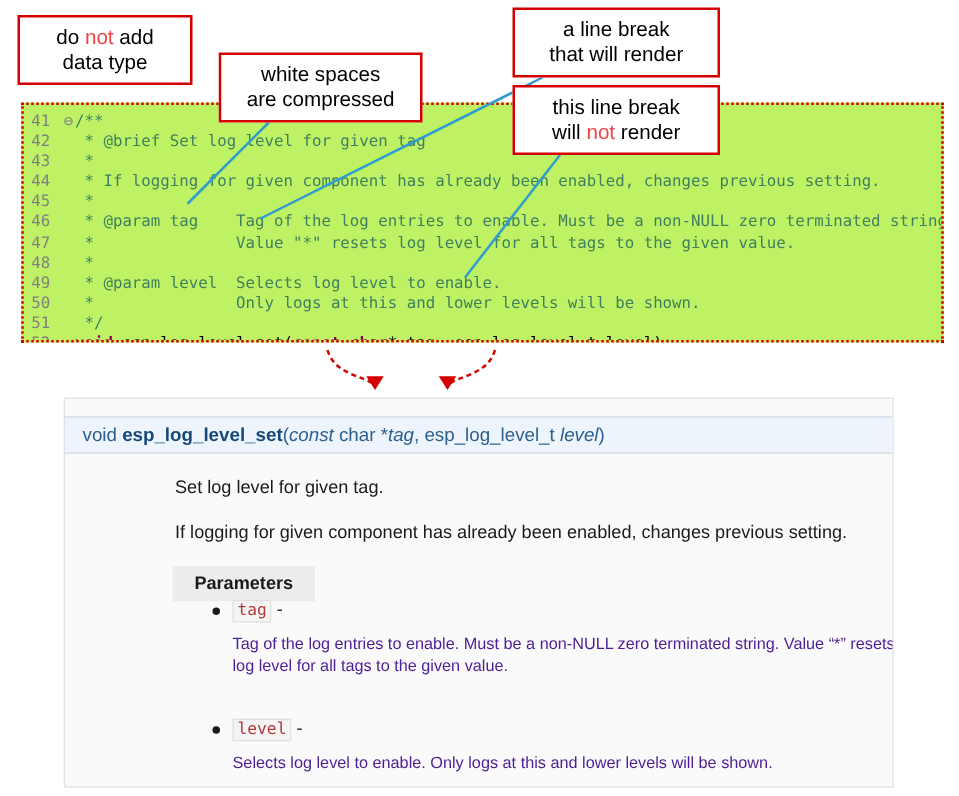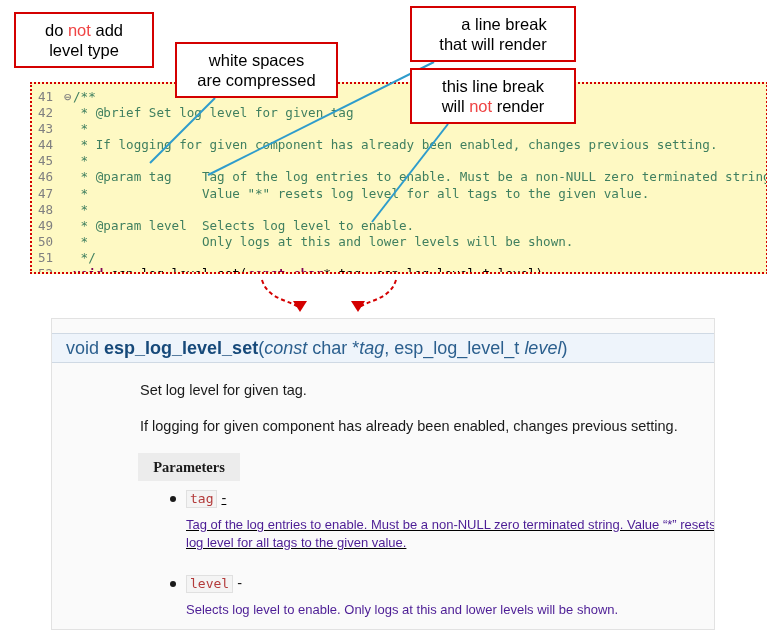--- a/index.html
+++ b/index.html
@@ -29,32 +29,32 @@
     align-items: center;
     justify-content: center;
     padding: 3px 6px;
     box-sizing: border-box;
     z-index: 6;
   }
   .callout .red { color: #ef4444; }
 
   #callout-no-datatype { left: 14px;  top: 12px;  width: 140px; height: 56px; }
   #callout-whitespace  { left: 175px; top: 42px;  width: 163px; height: 56px; }
-  #callout-linebreak-render { left: 410px; top: 6px; width: 166px; height: 56px; text-align: right; }
+  #callout-linebreak-render { left: 410px; top: 6px; width: 166px; height: 56px; }
   #callout-linebreak-norender { left: 410px; top: 68px; width: 166px; height: 56px; align-items: center; }
 
   
   #code-panel {
     position: absolute;
-    left: 30px;
+    left: 17px;
     top: 82px;
     width: 738px;
     height: 192px;
     border: 2px dotted #d40000;
-    background: #fef9c3;
+    background: #bef264;
     box-sizing: border-box;
     z-index: 2;
     overflow: hidden;
   }
   .code-lines {
     position: absolute;
     left: 6px;
     top: 5px;
     font-family: "DejaVu Sans Mono", "Liberation Mono", monospace;
     font-size: 12.6px;
@@ -109,21 +109,21 @@
     background: #eef4fb;
     border-top: 1px solid #cfd9e4;
     border-bottom: 1px solid #cfd9e4;
     display: flex;
     align-items: center;
     box-sizing: border-box;
     padding-left: 14px;
   }
   .sig-text {
     font-family: "Liberation Sans", sans-serif;
-    font-size: 18px;
+    font-size: 15px;
     color: #2b5f8e;
   }
   .sig-text .sig-name { font-weight: bold; color: #16497a; }
   .sig-text .sig-kw { font-style: italic; color: #2b5f8e; }
   .sig-text .sig-type { color: #2b5f8e; }
   .sig-text .sig-param { font-style: italic; color: #2b5f8e; }
 
   .doc-para {
     position: absolute;
     font-family: "Liberation Sans", sans-serif;
@@ -131,38 +131,38 @@
     color: #1a1a1a;
     line-height: 1.35;
   }
   #doc-p1 { left: 88px; top: 62px; width: 540px; }
   #doc-p2 { left: 88px; top: 98px; width: 560px; }
 
   #params-header {
     position: absolute;
     left: 86px;
     top: 134px;
-    width: 102px;
+    width: 114px;
     height: 28px;
     background: #ececec;
     display: flex;
     align-items: center;
     justify-content: center;
-    font-family: Liberation Serif, serif;
+    font-family: Liberation Sans, sans-serif;
     font-size: 14.5px;
     font-weight: bold;
     color: #1a1a1a;
   }
 
   .param-item {
     position: absolute;
     left: 118px;
     width: 560px;
   }
-  #param-tag { top: 170px; text-decoration: underline; }
+  #param-tag { top: 160px; }
   #param-level { top: 255px; }
 
   .bullet {
     position: absolute;
     left: 0;
     top: 7px;
     width: 6px;
     height: 6px;
     background: #1a1a1a;
     border-radius: 50%;
@@ -193,21 +193,21 @@
     line-height: 1.38;
     width: 545px;
   }
 </style>
 </head>
 <body>
 
 <div class="callout" id="callout-no-datatype">
   <div>
     <span>do </span><span class="red">not</span><span> add</span><br>
-    <span>level type</span>
+    <span>data type</span>
   </div>
 </div>
 
 <div class="callout" id="callout-whitespace">
   <div>
     <span>white spaces</span><br>
     <span>are  compressed</span>
   </div>
 </div>
 

